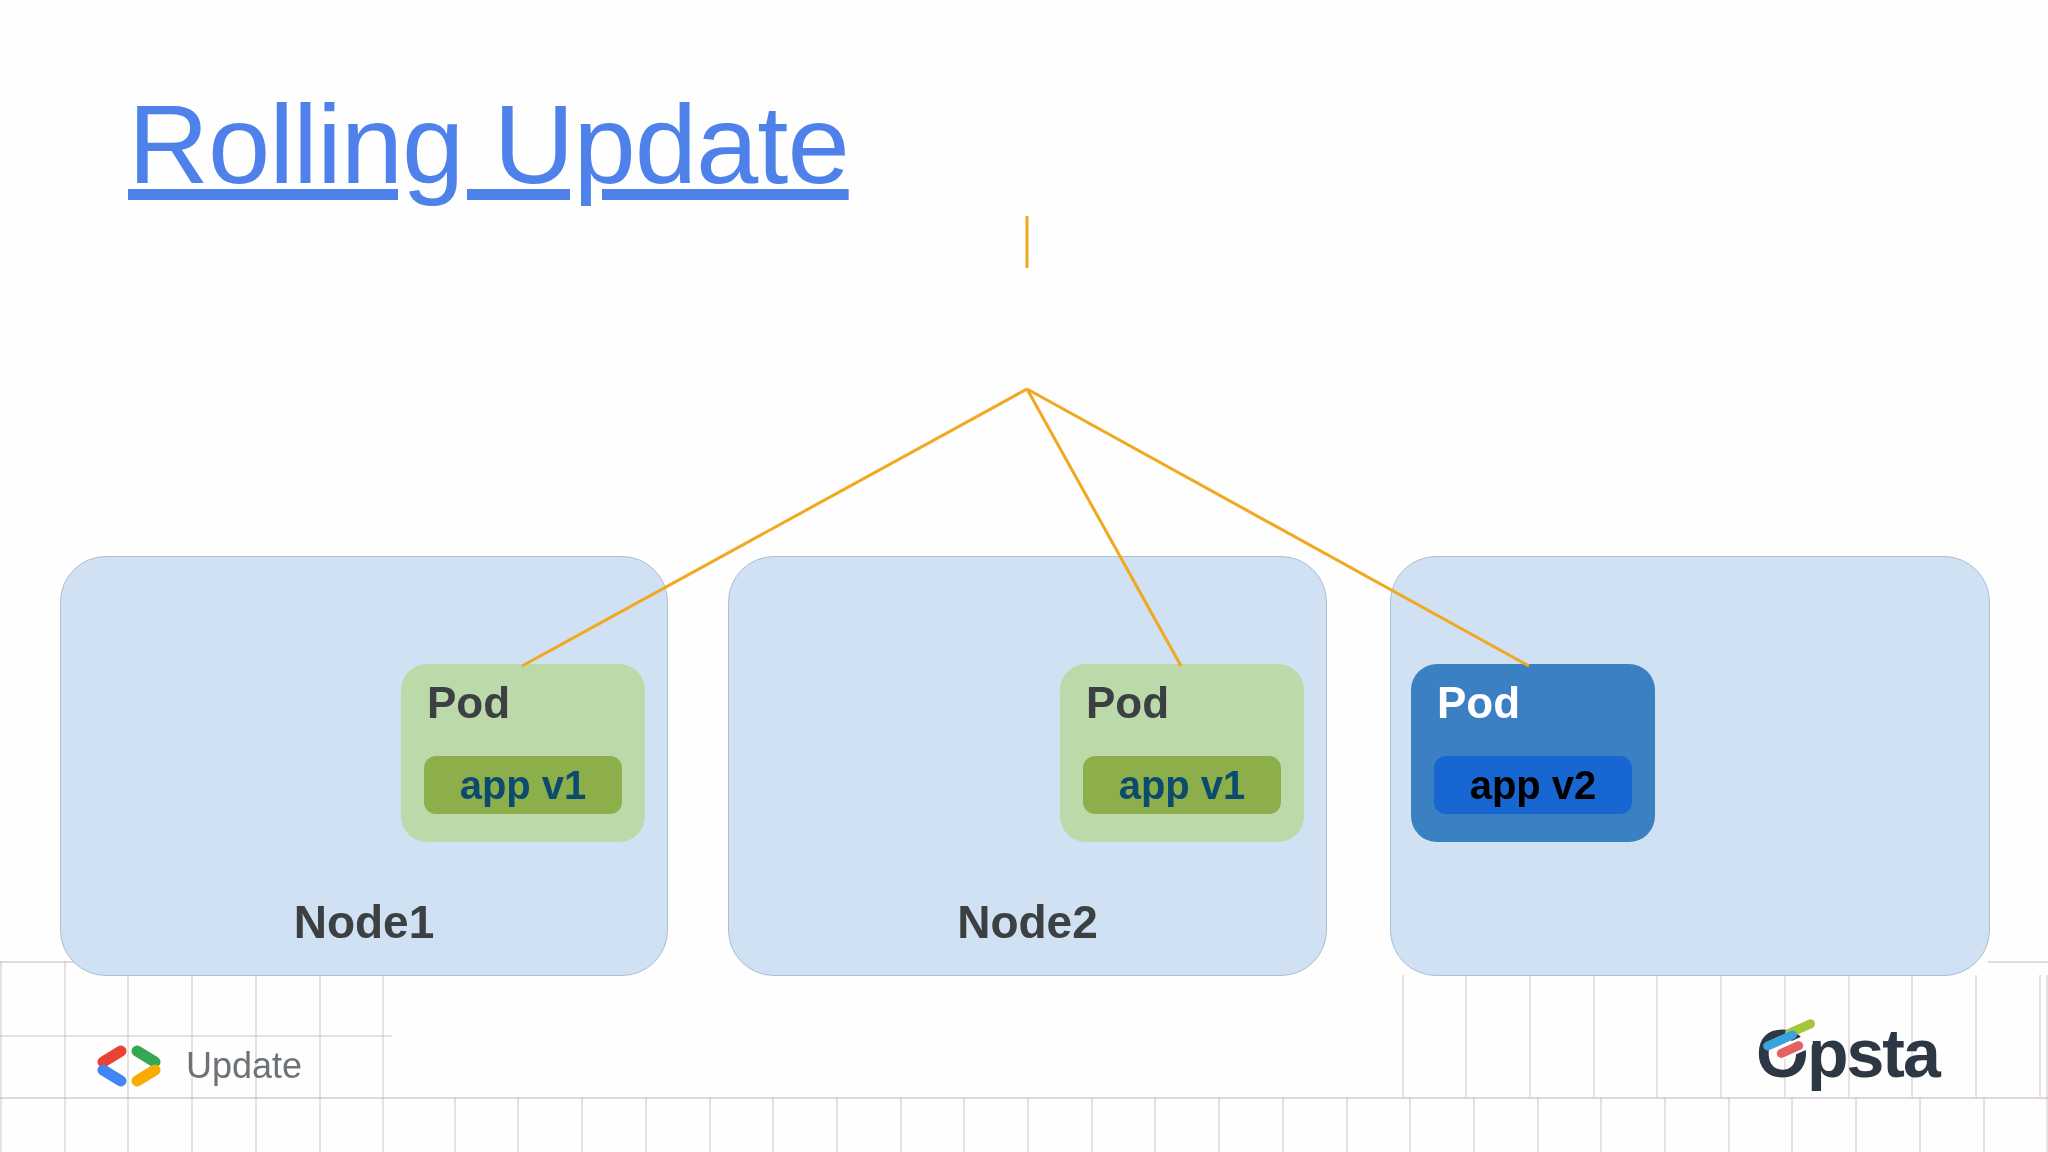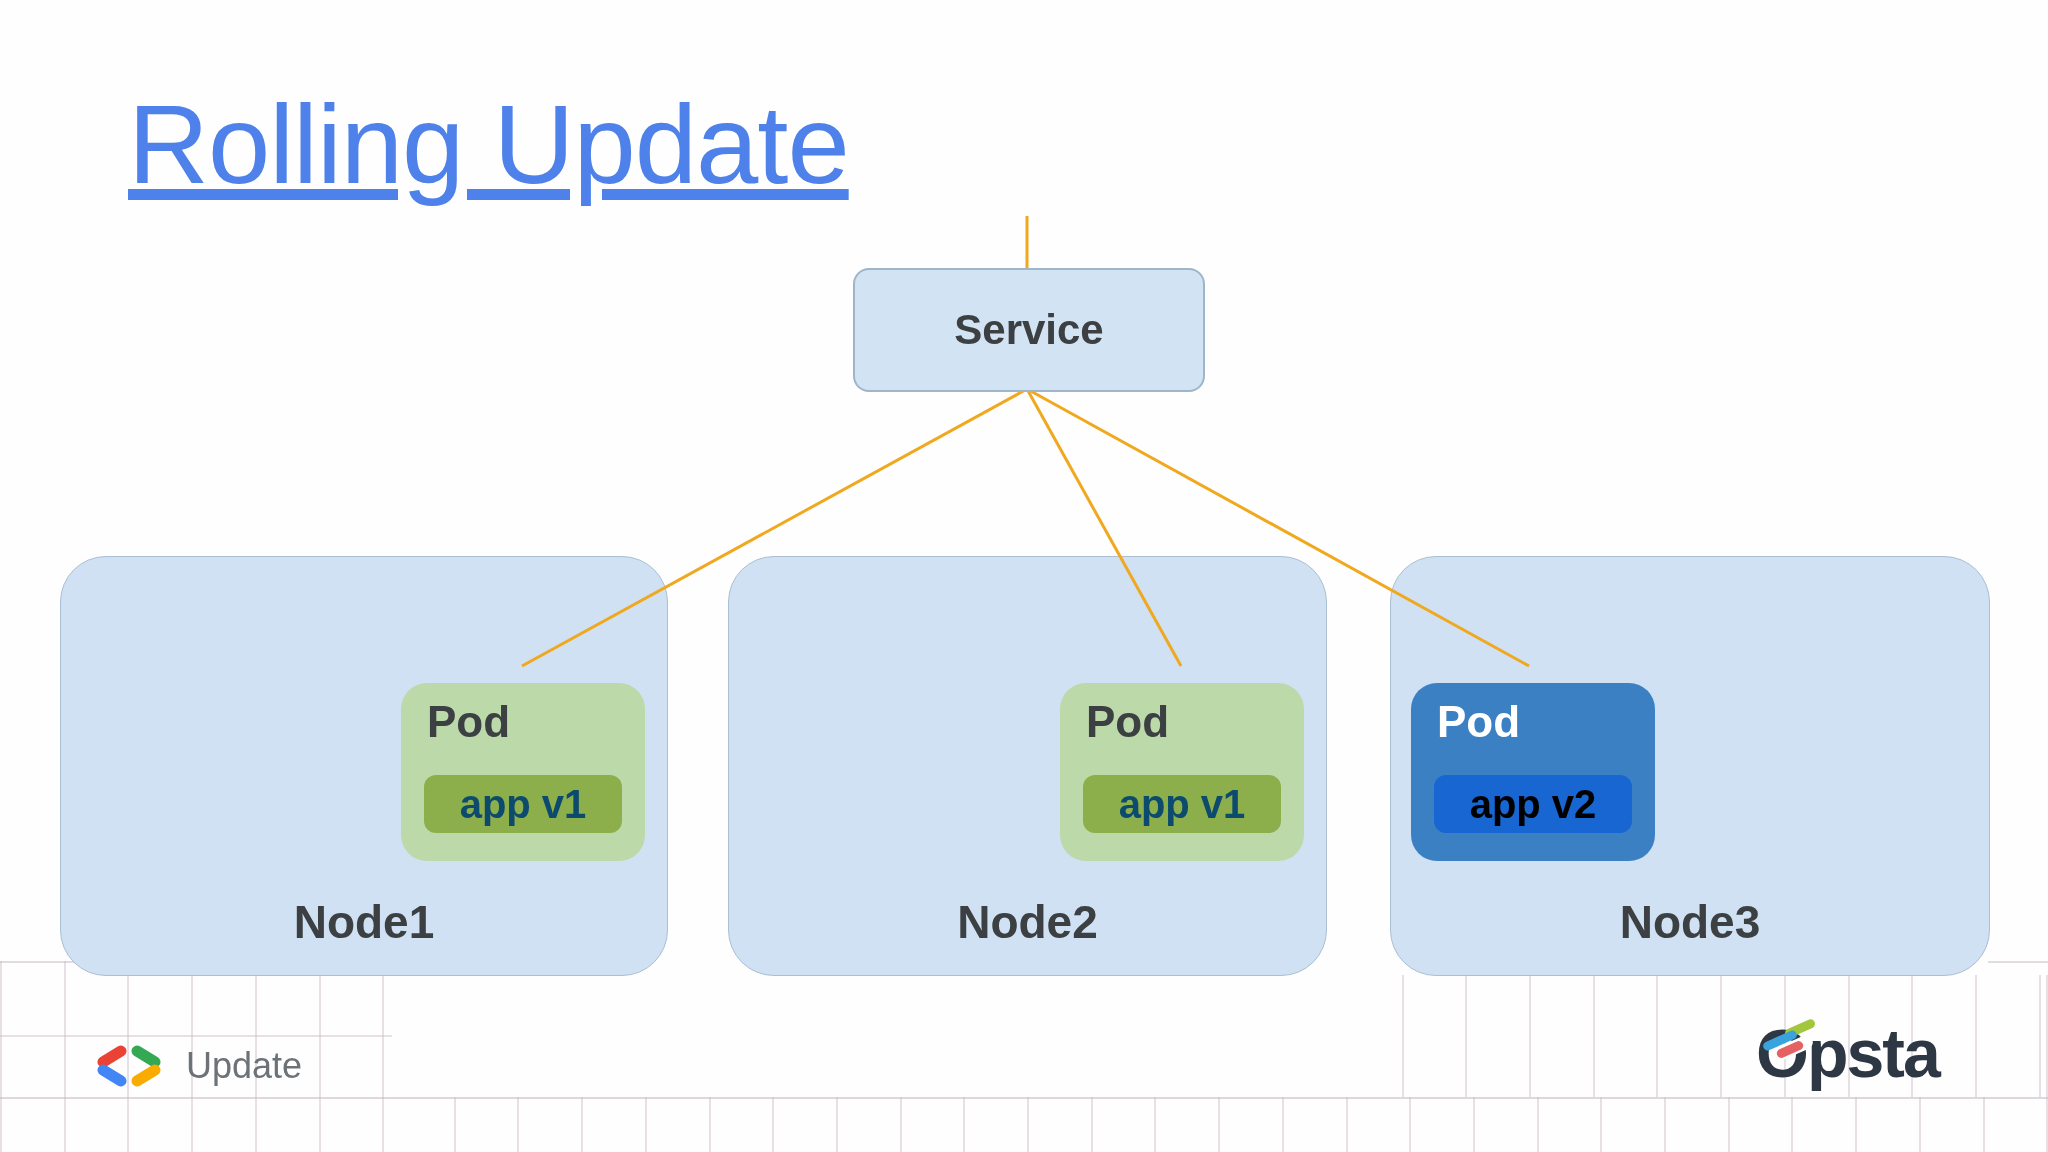--- a/index.html
+++ b/index.html
@@ -37,21 +37,21 @@
   
   .node{position:absolute;top:556px;height:418px;background:#cfe1f2;
         border:1.5px solid #abbfd3;border-radius:46px;z-index:2;}
   #node1{left:60px;width:606px;}
   #node2{left:728px;width:597px;}
   #node3{left:1390px;width:598px;}
   .node-label{position:absolute;left:0;right:0;bottom:26px;text-align:center;
         font-size:46px;font-weight:700;color:#3c4043;}
 
   
-  .pod{position:absolute;top:107px;width:244px;height:178px;border-radius:26px;margin-top:19px;}
+  .pod{position:absolute;top:107px;width:244px;height:178px;border-radius:26px;}
   #node1 .pod{left:340px;}
   #node2 .pod{left:331px;}
   #node3 .pod{left:20px;}
   .pod-green{background:#bcd9aa;}
   .pod-blue{background:#3c80c4;}
   .pod-label{position:absolute;left:26px;top:14px;font-size:44px;font-weight:700;color:#3c4043;}
   .pod-blue .pod-label{color:#ffffff;}
   .app{position:absolute;left:23px;top:92px;width:198px;height:58px;border-radius:12px;
        display:flex;align-items:center;justify-content:center;
        font-size:40px;font-weight:700;}
@@ -97,33 +97,29 @@
       <div class="app app-green">app v1</div>
     </div>
     <div class="node-label">Node2</div>
   </div>
 
   <div class="node" id="node3">
     <div class="pod pod-blue">
       <div class="pod-label">Pod</div>
       <div class="app app-blue">app v2</div>
     </div>
-    <div class="node-label">Node3</div>
   </div>
 
   <svg class="links" width="2048" height="1152">
     <line x1="1027" y1="216" x2="1027" y2="268"></line>
     <line x1="1027" y1="389" x2="522" y2="666"></line>
     <line x1="1027" y1="389" x2="1181" y2="666"></line>
     <line x1="1027" y1="389" x2="1529" y2="666"></line>
   </svg>
 
-  <div class="service-box">
-    <span>Service</span>
-  </div>
 
   <div class="experts">
     <svg width="66" height="44" viewBox="0 0 66 44">
       <line x1="25" y1="7" x2="7" y2="18" stroke="#EA4335" stroke-width="11" stroke-linecap="round"></line>
       <line x1="7" y1="26" x2="25" y2="37" stroke="#4285F4" stroke-width="11" stroke-linecap="round"></line>
       <line x1="41" y1="7" x2="59" y2="18" stroke="#34A853" stroke-width="11" stroke-linecap="round"></line>
       <line x1="59" y1="26" x2="41" y2="37" stroke="#F9AB00" stroke-width="11" stroke-linecap="round"></line>
     </svg>
     <span class="txt">Update</span>
   </div>

